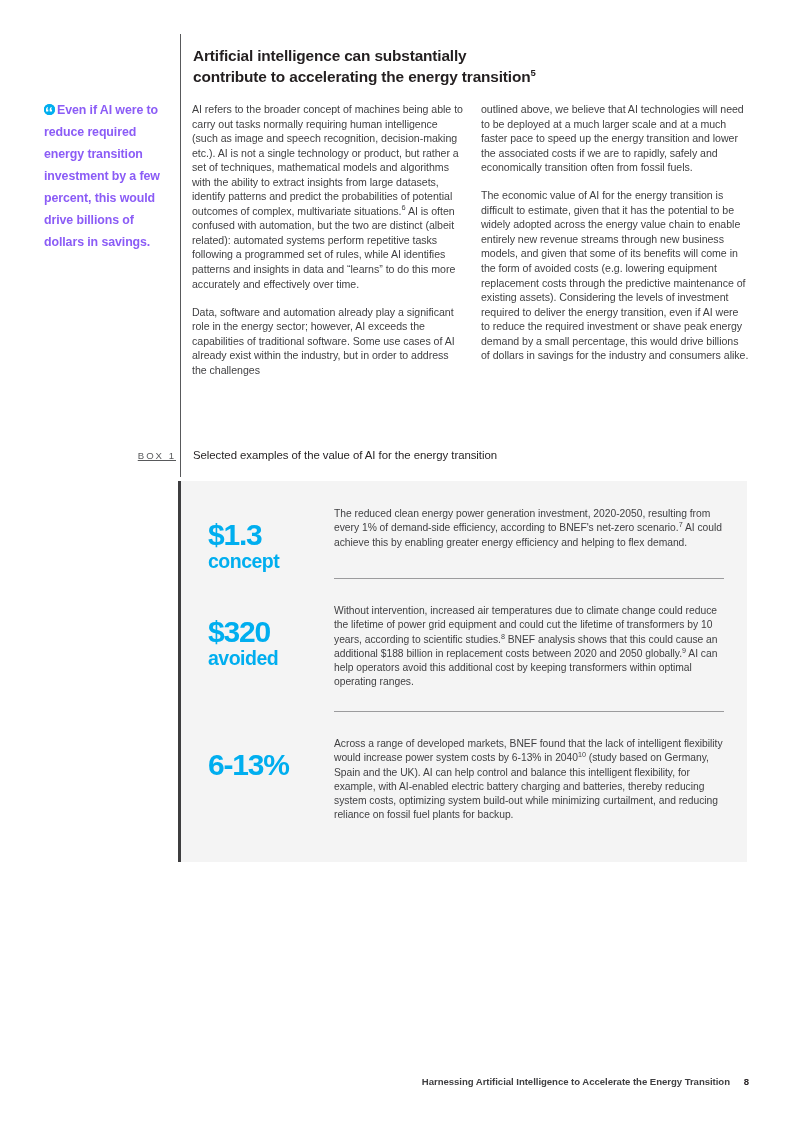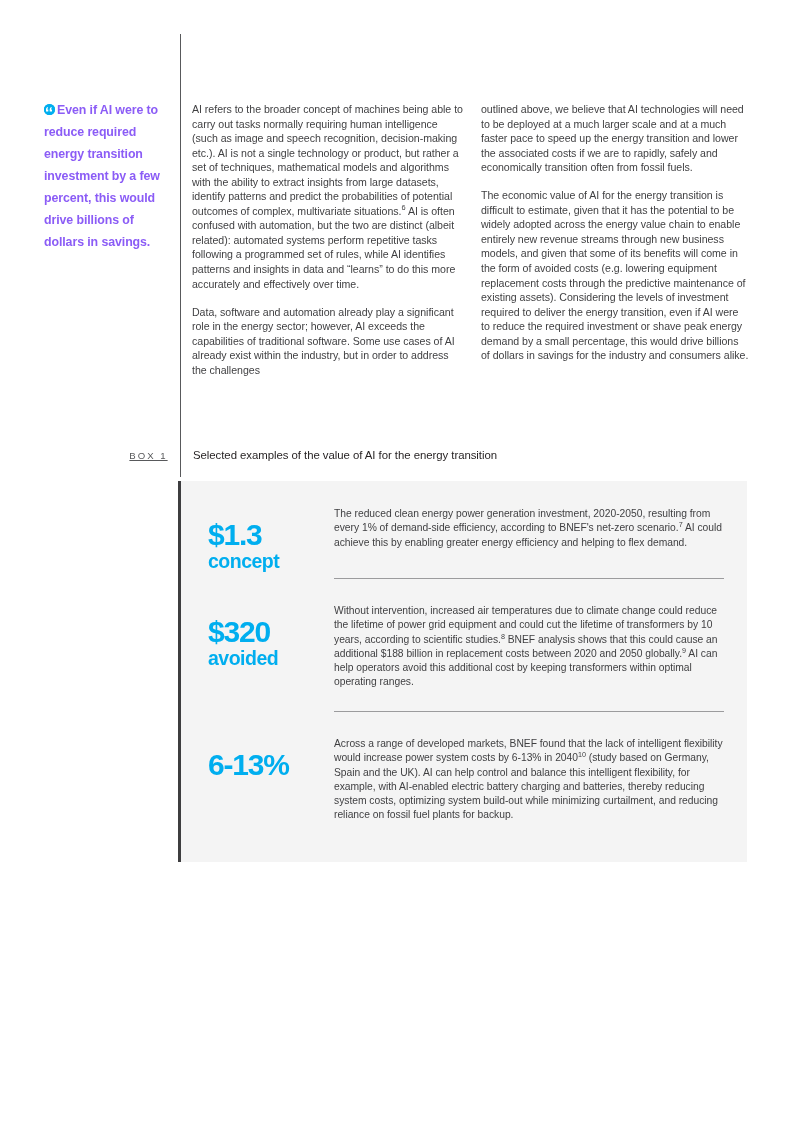--- a/index.html
+++ b/index.html
@@ -101,21 +101,21 @@
     vertical-align: super;
     line-height: 0;
   }
 
   
   .box-label {
     position: absolute;
     left: 121px;
     top: 450px;
     width: 55px;
-    text-align: center;
+    text-align: right;
     font-size: 9.6px;
     letter-spacing: 2.0px;
     color: #58595b;
     text-decoration: underline;
   }
   .box-title {
     position: absolute;
     left: 193px;
     top: 449px;
     width: 470px;
@@ -223,20 +223,21 @@
         <circle cx="5.5" cy="5.5" r="5.5" fill="#00AEEF"></circle>
         <path d="M3.6 3.1 C2.5 3.6 2.0 4.5 2.0 5.6 L2.0 7.4 L4.3 7.4 L4.3 5.4 L3.3 5.4 C3.3 4.7 3.6 4.2 4.2 3.9 Z
                  M7.3 3.1 C6.2 3.6 5.7 4.5 5.7 5.6 L5.7 7.4 L8.0 7.4 L8.0 5.4 L7.0 5.4 C7.0 4.7 7.3 4.2 7.9 3.9 Z" fill="#ffffff"></path>
       </svg>
     </span><span>Even if AI were to reduce required energy transition investment by a few percent, this would drive billions of dollars in savings.</span>
   </div>
 
   <div class="rule-thin"></div>
   <div class="rule-thick"></div>
 
+  <h1 class="heading"><span>Artificial intelligence can substantially</span><br><span>contribute to accelerating the energy transition</span><sup>5</sup></h1>
 
   <div class="col left">
     <p><span>AI refers to the broader concept of machines being able to carry out tasks normally requiring human intelligence (such as image and speech recognition, decision-making etc.). AI is not a single technology or product, but rather a set of techniques, mathematical models and algorithms with the ability to extract insights from large datasets, identify patterns and predict the probabilities of potential outcomes of complex, multivariate situations.</span><sup>6</sup> <span>AI is often confused with automation, but the two are distinct (albeit related): automated systems perform repetitive tasks following a programmed set of rules, while AI identifies patterns and insights in data and “learns” to do this more accurately and effectively over time.</span></p>
     <p>Data, software and automation already play a significant role in the energy sector; however, AI exceeds the capabilities of traditional software. Some use cases of AI already exist within the industry, but in order to address the challenges</p>
   </div>
 
   <div class="col right">
     <p>outlined above, we believe that AI technologies will need to be deployed at a much larger scale and at a much faster pace to speed up the energy transition and lower the associated costs if we are to rapidly, safely and economically transition often from fossil fuels.</p>
     <p>The economic value of AI for the energy transition is difficult to estimate, given that it has the potential to be widely adopted across the energy value chain to enable entirely new revenue streams through new business models, and given that some of its benefits will come in the form of avoided costs (e.g. lowering equipment replacement costs through the predictive maintenance of existing assets). Considering the levels of investment required to deliver the energy transition, even if AI were to reduce the required investment or shave peak energy demand by a small percentage, this would drive billions of dollars in savings for the industry and consumers alike.</p>
   </div>
@@ -269,14 +270,18 @@
     <div class="stat-row" style="top:252px;">
       <div class="stat-figure">
         <span class="big">6-13%</span>
         <span class="unit"></span>
       </div>
       <div class="stat-body"><span>Across a range of developed markets, BNEF found that the lack of intelligent flexibility would increase power system costs by 6-13% in 2040</span><sup>10</sup><span> (study based on Germany, Spain and the UK). AI can help control and balance this intelligent flexibility, for example, with AI-enabled electric battery charging and batteries, thereby reducing system costs, optimizing system build-out while minimizing curtailment, and reducing reliance on fossil fuel plants for backup.</span></div>
     </div>
 
   </div>
 
+  <div class="footer">
+    <span class="footer-title">Harnessing Artificial Intelligence to Accelerate the Energy Transition</span>
+    <span class="footer-page">8</span>
+  </div>
 
 </div>
 
 </body></html>

